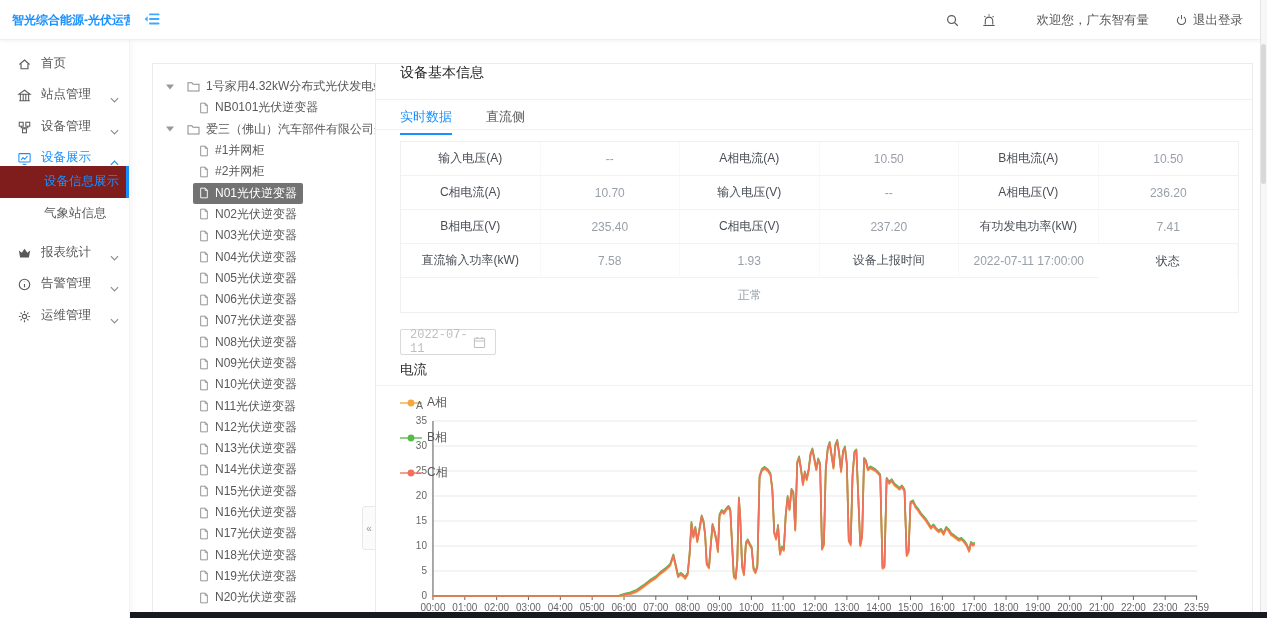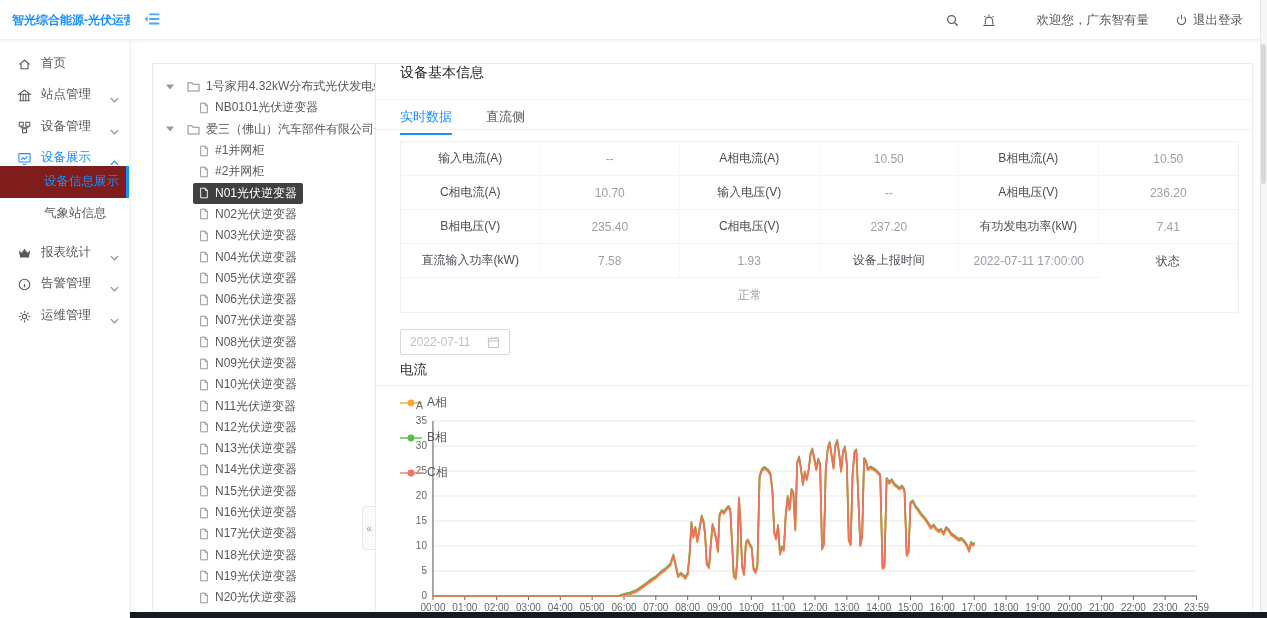--- a/index.html
+++ b/index.html
@@ -42,21 +42,21 @@
   .main-pane { flex:1; position:relative; overflow:hidden; }
 
   
   .dtree { padding-top:12px; }
   .trow { height:21.3px; display:flex; align-items:center; white-space:nowrap;
     font-size:12px; color:#595959; cursor:pointer; overflow:hidden; }
   .troot { padding-left:13px; }
   .tchild { padding-left:40px; }
   .tcaret { width:8px; height:8px; fill:#999; margin-right:7px; flex:none; }
   .tbody { display:flex; align-items:center; padding:2px 6px; border-radius:2px; }
-  .tbody.sel { background:#404040; color:#fff; }
+  .tbody.sel { background:#737373; color:#fff; }
   .ticon { display:flex; margin-right:6px; color:#8c8c8c; flex:none; }
   .tbody.sel .ticon { color:#fff; }
   .ticon svg { display:block; }
   .thandle { position:absolute; right:0px; top:442px; width:13px; height:44px; background:#fbfbfb;
     border:1px solid #e8e8e8; border-right:none; border-radius:4px 0 0 4px; display:flex;
     align-items:center; justify-content:center; color:#999; font-size:10px; cursor:pointer; z-index:3; }
 
   
   .ptitle { position:absolute; left:24px; top:0; font-size:14px; color:#262626; font-weight:500; }
   .pdiv1 { position:absolute; left:0; right:0; top:35px; border-top:1px solid #f1f1f1; }
@@ -69,23 +69,23 @@
   .itable { position:absolute; left:24px; right:13px; top:77px;
     display:grid; grid-template-columns:repeat(6,1fr); border:1px solid #f0f0f0; }
   .cell { height:34px; display:flex; align-items:center; justify-content:center; font-size:12px;
     border-bottom:1px solid #f2f2f2; border-right:1px solid #f8f8f8; overflow:hidden; white-space:nowrap; }
   .cell.lab { color:#4a4f57; }
   .cell.val { color:#9aa0a8; }
   .cell.noR { border-right:none; }
   .cell.noB { border-bottom:none; }
   .cell.span5 { grid-column:span 5; }
 
-  .datebox { position:absolute; left:24px; top:265px; width:110px; height:26px;
+  .datebox { position:absolute; left:24px; top:265px; width:96px; height:26px;
     border:1px solid #d9d9d9; border-radius:2px; display:flex; align-items:center;
-    padding:0 9px; color:#bfbfbf; font-size:12px; cursor:pointer; background:#fff; }
+    padding:0 9px; color:#bfbfbf; font-size:12px; cursor:pointer; background:#fff;font-family:Liberation Mono, monospace; }
   .datebox .dtext { flex:1; }
   .datebox svg { display:block; }
 
   .ctitle { position:absolute; left:24px; top:297px; font-size:13.5px; color:#303133; font-weight:500; }
   .pdiv2 { position:absolute; left:0; right:0; top:321px; border-top:1px solid #f1f1f1; }
 
   .chartwrap { position:absolute; left:24px; right:13px; top:327px; height:226px; }
   .chead { position:relative; height:22px; }
   .cunit { position:absolute; left:16px; top:8px; font-size:10.5px; color:#666; }
   .legend { display:flex; justify-content:center; gap:18px; padding-top:3px;flex-direction:column; }
@@ -545,21 +545,21 @@
       <div class="ptitle">设备基本信息</div>
       <div class="pdiv1"></div>
 
       <div class="tabs">
         <div class="tab act">实时数据</div>
         <div class="tab">直流侧</div>
       </div>
       <div class="tabsline"></div>
 
       <div class="itable">
-          <div class="cell lab">输入电流(A)</div>
+          <div class="cell lab">输入电压(A)</div>
           <div class="cell val">--</div>
           <div class="cell lab">A相电流(A)</div>
           <div class="cell val">10.50</div>
           <div class="cell lab">B相电流(A)</div>
           <div class="cell val noR">10.50</div>
           <div class="cell lab">C相电流(A)</div>
           <div class="cell val">10.70</div>
           <div class="cell lab">输入电压(V)</div>
           <div class="cell val">--</div>
           <div class="cell lab">A相电压(V)</div>

